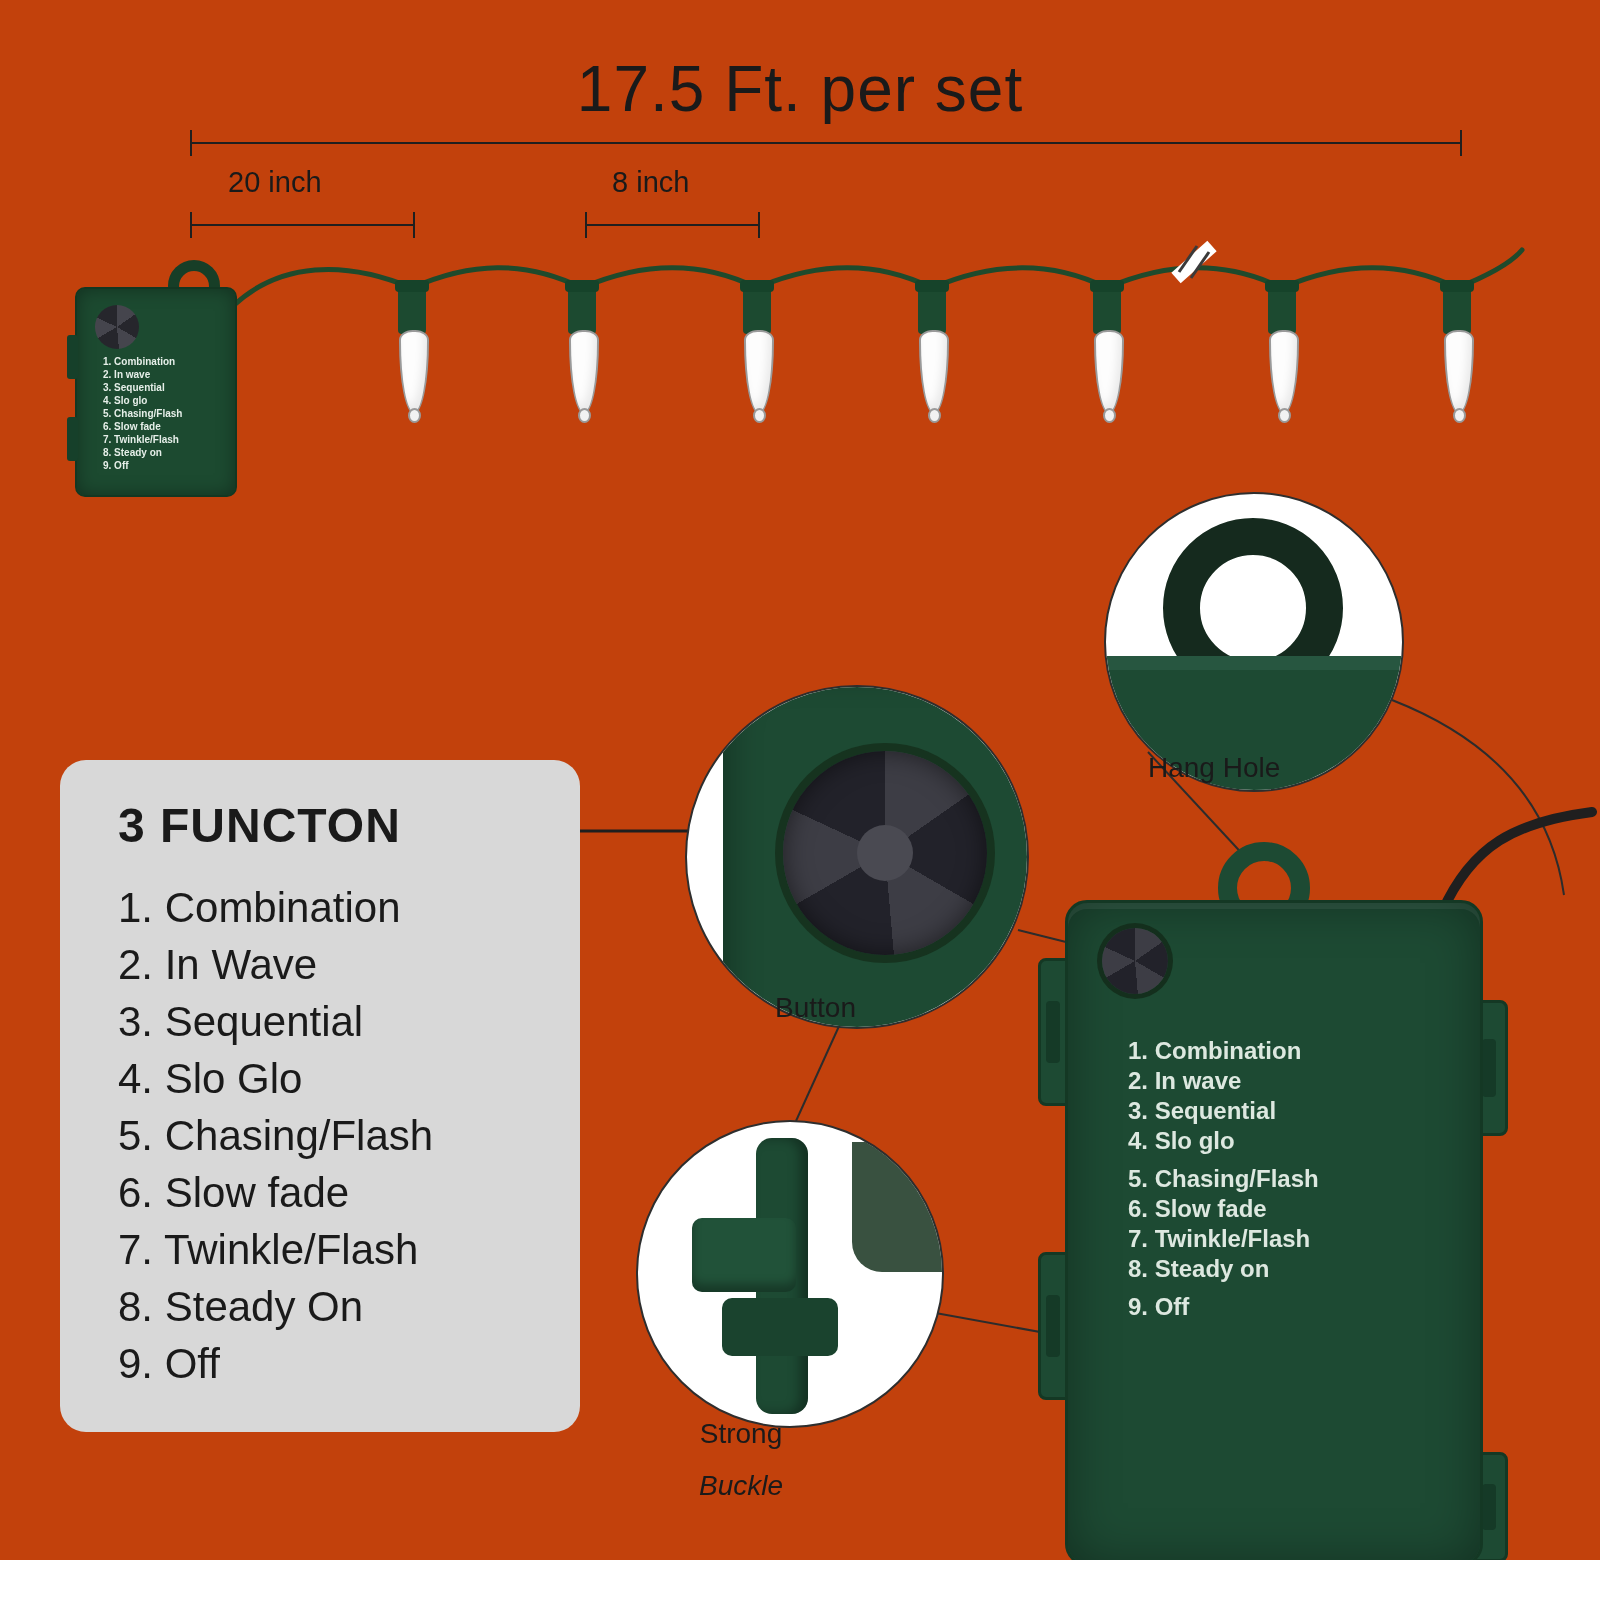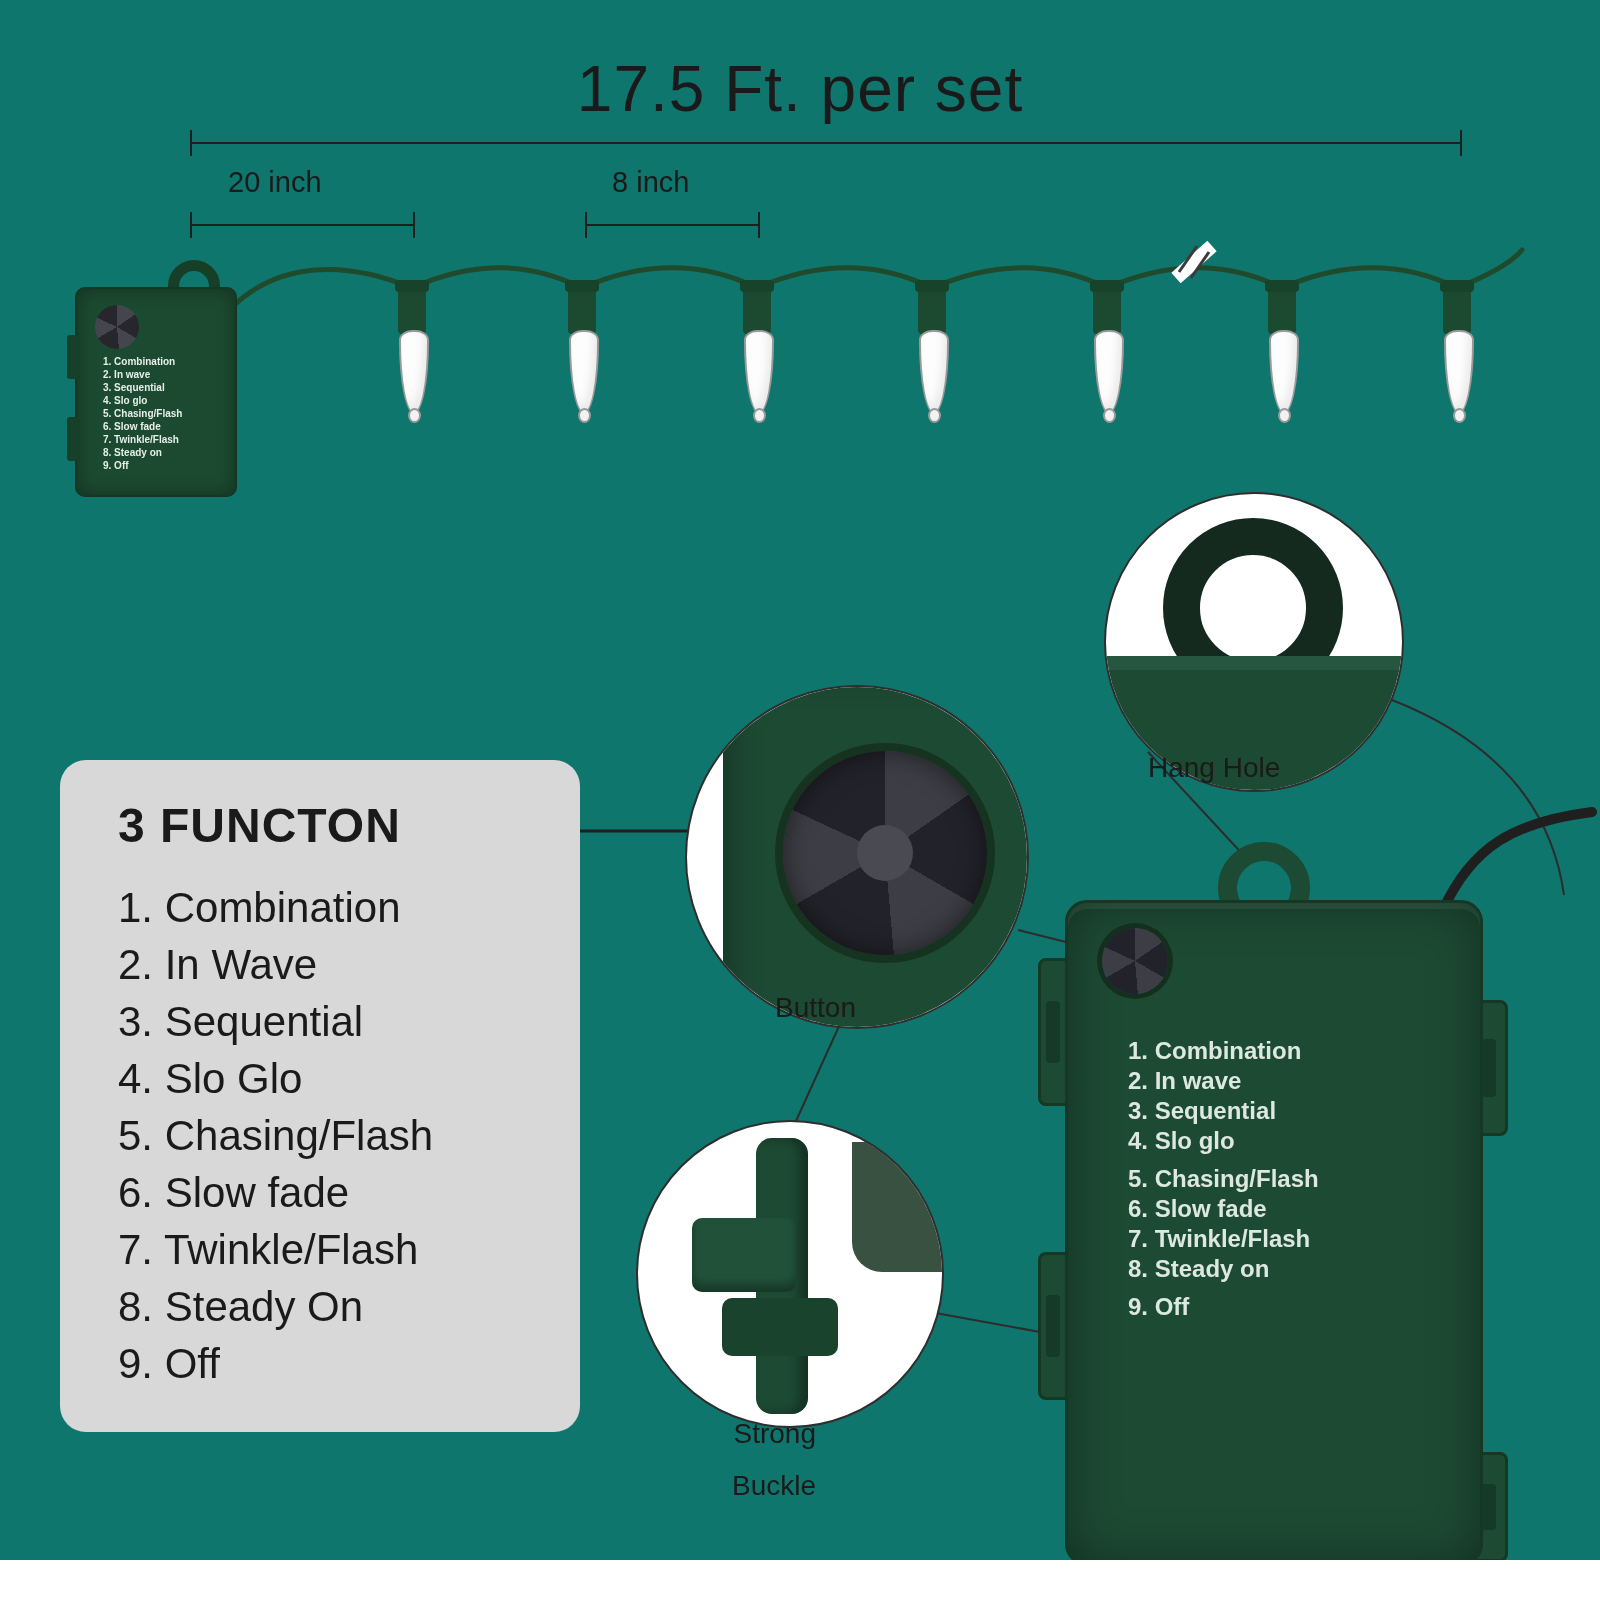--- a/index.html
+++ b/index.html
@@ -1,17 +1,17 @@
 <!DOCTYPE html>
 <html><head>
 <meta charset="utf-8">
 <style>
   html,body{margin:0;padding:0;background:#fff;}
   #stage{
-    position:relative;width:1600px;height:1560px;background:#0f766e;overflow:hidden;
+    position:relative;width:1600px;height:1560px;background:#c2410c;overflow:hidden;
     font-family:"Liberation Sans","DejaVu Sans",sans-serif;color:#1a1a1a;
   }
   .abs{position:absolute;}
 
   
   .title{left:0;right:0;top:52px;text-align:center;font-size:64px;font-weight:500;letter-spacing:1px;}
   .dim-line{height:2px;background:#1f1f1f;}
   .dim-tick{width:2px;background:#1f1f1f;}
   .dim-label{font-size:29px;font-weight:500;}
 
@@ -170,22 +170,22 @@
     <div class="abs bt-button-core"></div>
   </div>
   <div class="abs callout-label" style="left:775px;top:992px;">Button</div>
 
   <div class="abs callout" style="left:636px;top:1120px;width:304px;height:304px;">
     <div class="abs bk-shadow"></div>
     <div class="abs bk-bar"></div>
     <div class="abs bk-clamp1"></div>
     <div class="abs bk-clamp2"></div>
   </div>
-  <div class="abs callout-label" style="left:666px;top:1418px;width:150px;text-align:right;">Strong</div>
-  <div class="abs callout-label" style="left:666px;top:1470px;width:150px;text-align:right;">Buckle</div>
+  <div class="abs callout-label" style="left:666px;top:1418px;width:150px;text-align:center;">Strong</div>
+  <div class="abs callout-label" style="left:666px;top:1470px;width:150px;text-align:center;font-style:italic;">Buckle</div>
 
   <div class="abs panel">
     <div class="panel-heading">3 FUNCTON</div>
     <div class="panel-item">1. Combination</div>
     <div class="panel-item">2. In Wave</div>
     <div class="panel-item">3. Sequential</div>
     <div class="panel-item">4. Slo Glo</div>
     <div class="panel-item">5. Chasing/Flash</div>
     <div class="panel-item">6. Slow fade</div>
     <div class="panel-item">7. Twinkle/Flash</div>

